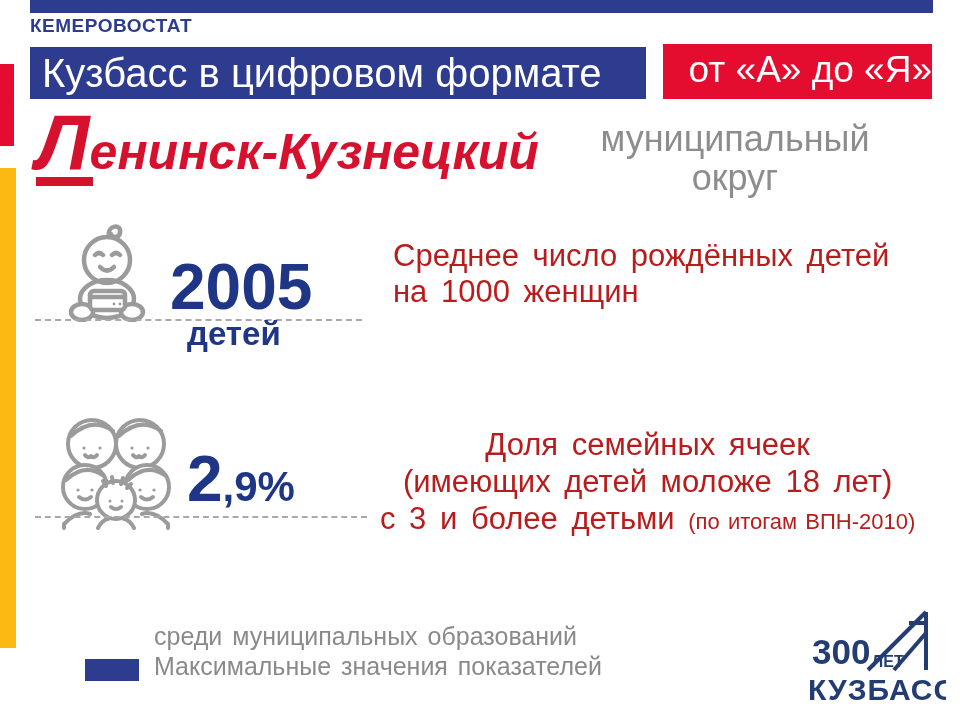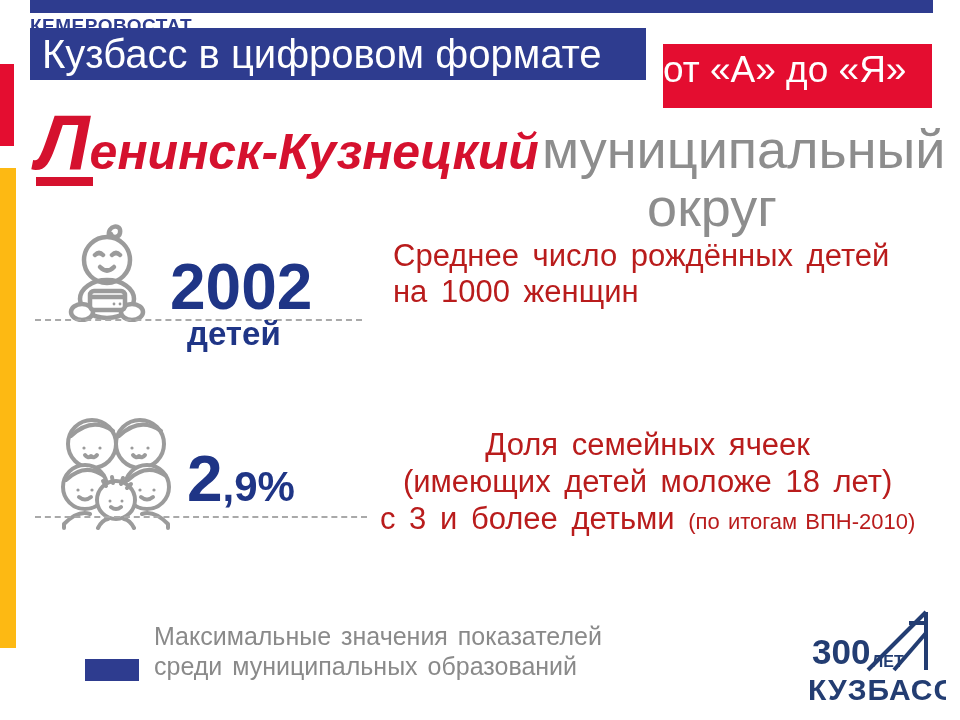--- a/index.html
+++ b/index.html
@@ -4,34 +4,34 @@
 <style>
   html,body{margin:0;padding:0;background:#e9e9e9;}
   .page{
     position:relative; width:960px; height:720px; background:#ffffff;
     font-family:"Liberation Sans", sans-serif; overflow:hidden;
     margin:0 auto;
   }
   
   .top-bar{position:absolute;left:30px;top:0;width:903px;height:13px;background:#2e3c8f;}
   .agency{position:absolute;left:30px;top:15px;font-size:19px;font-weight:bold;color:#2e3c8f;letter-spacing:.5px;}
-  .banner-blue{position:absolute;left:30px;top:28px;width:604px;height:52px;background:#2e3c8f;
+  .banner-blue{position:absolute;left:30px;top:47px;width:604px;height:52px;background:#2e3c8f;
     color:#ffffff;font-size:40px;line-height:52px;padding-left:12px;white-space:nowrap;}
-  .banner-red{position:absolute;left:663px;top:44px;width:269px;height:64px;background:#e40d30;
-    color:#ffffff;font-size:37px;line-height:52px;text-align:left;white-space:nowrap;}
+  .banner-red{position:absolute;left:663px;top:44px;width:269px;height:55px;background:#e40d30;
+    color:#ffffff;font-size:37px;line-height:52px;text-align:right;white-space:nowrap;}
   
   .vbar-red{position:absolute;left:0;top:64px;width:14px;height:82px;background:#e40d30;}
   .vbar-yellow{position:absolute;left:0;top:168px;width:16px;height:480px;background:#fdb913;}
   
   .title-red{position:absolute;left:36px;top:103px;color:#d5112e;font-weight:bold;white-space:nowrap;font-style:italic;}
   .title-initial{font-size:78px;line-height:1;}
   .title-rest{font-size:50px;line-height:1;}
   .title-underline{position:absolute;left:36px;top:177px;width:57px;height:9px;background:#d5112e;}
-  .title-gray{position:absolute;left:542px;top:120px;width:340px;text-align:center;
-    color:#8d8d8d;font-size:54px;line-height:1.08;}
+  .title-gray{position:absolute;left:565px;top:120px;width:340px;text-align:center;
+    color:#8d8d8d;font-size:36px;line-height:1.08;}
   
   .stat-icon1{position:absolute;left:62px;top:220px;}
   .stat-icon2{position:absolute;left:58px;top:408px;}
   .stat-value1{position:absolute;left:170px;top:255px;font-size:64px;line-height:1;font-weight:bold;color:#1f3586;}
   .stat-unit1{position:absolute;left:187px;top:317px;font-size:33px;line-height:1;font-weight:bold;color:#1f3586;}
   .stat-value2{position:absolute;left:187px;top:447px;line-height:1;font-weight:bold;color:#1f3586;white-space:nowrap;}
   .v-main{font-size:64px;}
   .v-frac{font-size:42px;}
   .dash1{position:absolute;left:35px;top:319px;width:327px;border-top:2px dashed #a9a9a9;}
   .dash2{position:absolute;left:35px;top:516px;width:332px;border-top:2px dashed #a9a9a9;}
@@ -77,21 +77,21 @@
       <path d="M38,47 q7,7 14,0"></path>
       <ellipse cx="45" cy="79" rx="27" ry="19"></ellipse>
       <ellipse cx="20" cy="92" rx="11" ry="8" fill="#ffffff"></ellipse>
       <ellipse cx="70" cy="92" rx="11" ry="8" fill="#ffffff"></ellipse>
       <rect x="28" y="71" width="35" height="19" rx="4" fill="#ffffff"></rect>
       <path d="M30,77 h31"></path>
       <circle cx="52" cy="84" r="1.4" fill="#9b9b9b" stroke="none"></circle>
       <circle cx="58" cy="84" r="1.4" fill="#9b9b9b" stroke="none"></circle>
     </svg>
   </div>
-  <div class="stat-value1">2002</div>
+  <div class="stat-value1">2005</div>
   <div class="dash1"></div>
   <div class="stat-unit1">детей</div>
   <div class="desc desc1">
     <div>Среднее число рождённых детей</div>
     <div>на 1000 женщин</div>
   </div>
 
   <div class="stat-icon2">
     <svg width="116" height="122" viewBox="0 0 116 122" fill="none" stroke="#9b9b9b" stroke-width="4" stroke-linecap="round" stroke-linejoin="round">
 
@@ -130,22 +130,22 @@
   <div class="stat-value2"><span class="v-main">2</span><span class="v-frac">,9%</span></div>
   <div class="dash2"></div>
   <div class="desc desc2">
     <div>Доля семейных ячеек</div>
     <div>(имеющих детей моложе 18 лет)</div>
     <div><span>с 3 и более детьми </span><span class="inline-note">(по итогам ВПН-2010)</span></div>
   </div>
 
   <div class="legend-swatch"></div>
   <div class="legend-text">
+    <div>среди муниципальных образований</div>
     <div>Максимальные значения показателей</div>
-    <div>среди муниципальных образований</div>
   </div>
 
   <div class="logo">
     <svg width="140" height="100" viewBox="0 0 140 100" fill="none">
       <text x="6" y="58" font-size="35" font-weight="bold" fill="#233d72">300</text>
       <g stroke="#233d72" stroke-width="4">
         <path d="M62,64 L120,6"></path>
         <path d="M120,6 L120,64"></path>
         <path d="M88,64 L120,27"></path>
         <path d="M103,17 L118,17"></path>

